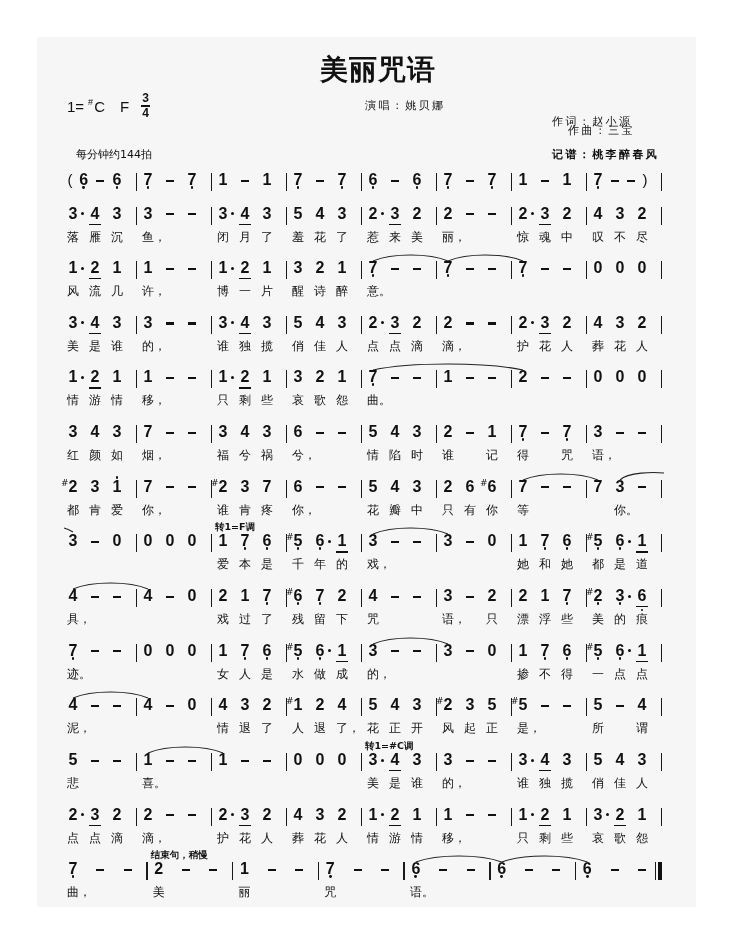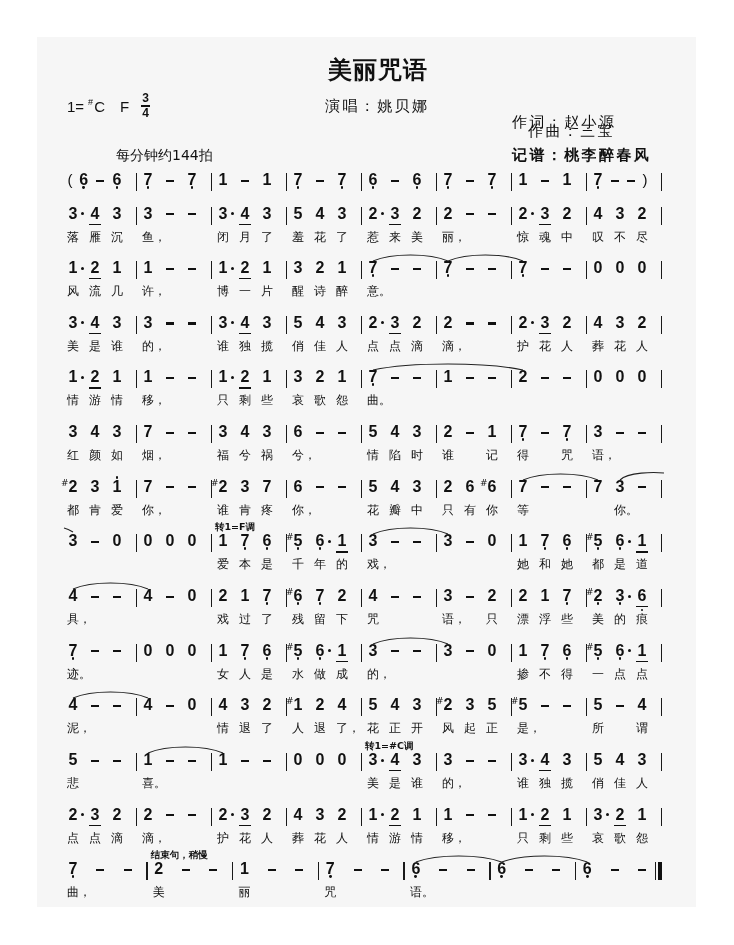--- a/index.html
+++ b/index.html
@@ -1,26 +1,26 @@
 <!DOCTYPE html>
 <html><head>
 <meta charset="utf-8">
 <style>
   *{box-sizing:border-box;}
   html,body{margin:0;padding:0;}
   body{width:734px;height:945px;position:relative;overflow:hidden;background:#ffffff;color:#111;font-family:"DejaVu Sans",sans-serif;}
   .paper{position:absolute;left:37px;top:37px;width:659px;height:870px;background:#f6f6f6;}
-  .title{position:absolute;left:270px;top:54px;width:216px;text-align:center;font-size:24px;line-height:32px;font-weight:bold;letter-spacing:1px;white-space:nowrap;}
+  .title{position:absolute;left:270px;top:54px;width:216px;text-align:center;font-size:28px;line-height:32px;font-weight:bold;letter-spacing:1px;white-space:nowrap;}
   .keysig{position:absolute;left:67px;top:94px;height:24px;display:flex;align-items:center;font-family:"Liberation Sans",sans-serif;font-size:15px;white-space:nowrap;}
   .keysig .acc{font-size:9px;position:relative;top:-4px;margin-left:4px;margin-right:1px;}
   .keysig .alt{margin-left:15px;}
   .keysig .frac{display:inline-flex;flex-direction:column;align-items:center;margin-left:12px;font-size:12px;line-height:11px;font-weight:bold;}
   .keysig .frac .fbar{width:9px;height:1.2px;background:#111;margin:1px 0;}
-  .credit{position:absolute;font-family:"DejaVu Serif",serif;font-size:15px;line-height:18px;letter-spacing:2.4px;white-space:nowrap;}
-  .tempo{position:absolute;left:76px;top:148px;font-size:14px;line-height:14px;white-space:nowrap;margin-left:40px;}
+  .credit{position:absolute;font-family:"DejaVu Serif",serif;font-size:11px;line-height:18px;letter-spacing:2.4px;white-space:nowrap;margin-left:40px;}
+  .tempo{position:absolute;left:76px;top:148px;font-size:11px;line-height:14px;white-space:nowrap;}
   .score{position:absolute;left:62px;top:166px;width:600px;}
   .row{position:relative;height:54.67px;}
   .row.intro{height:33.5px;}
   .notes-line{display:flex;height:28px;position:relative;}
   .measure{flex:1 1 0;display:flex;justify-content:space-between;padding:0 14px 0 5px;position:relative;height:28px;min-width:0;}
   .measure::after{content:"";position:absolute;right:0;top:7px;width:1.4px;height:18px;background:#1a1a1a;}
   .measure.final::after{width:3.6px;background:#111;}
   .measure.final::before{content:"";position:absolute;right:6px;top:7px;width:1.2px;height:18px;background:#1a1a1a;}
   .col{position:relative;width:12px;height:28px;flex:0 0 auto;}
   .col.paren{width:6px;}

